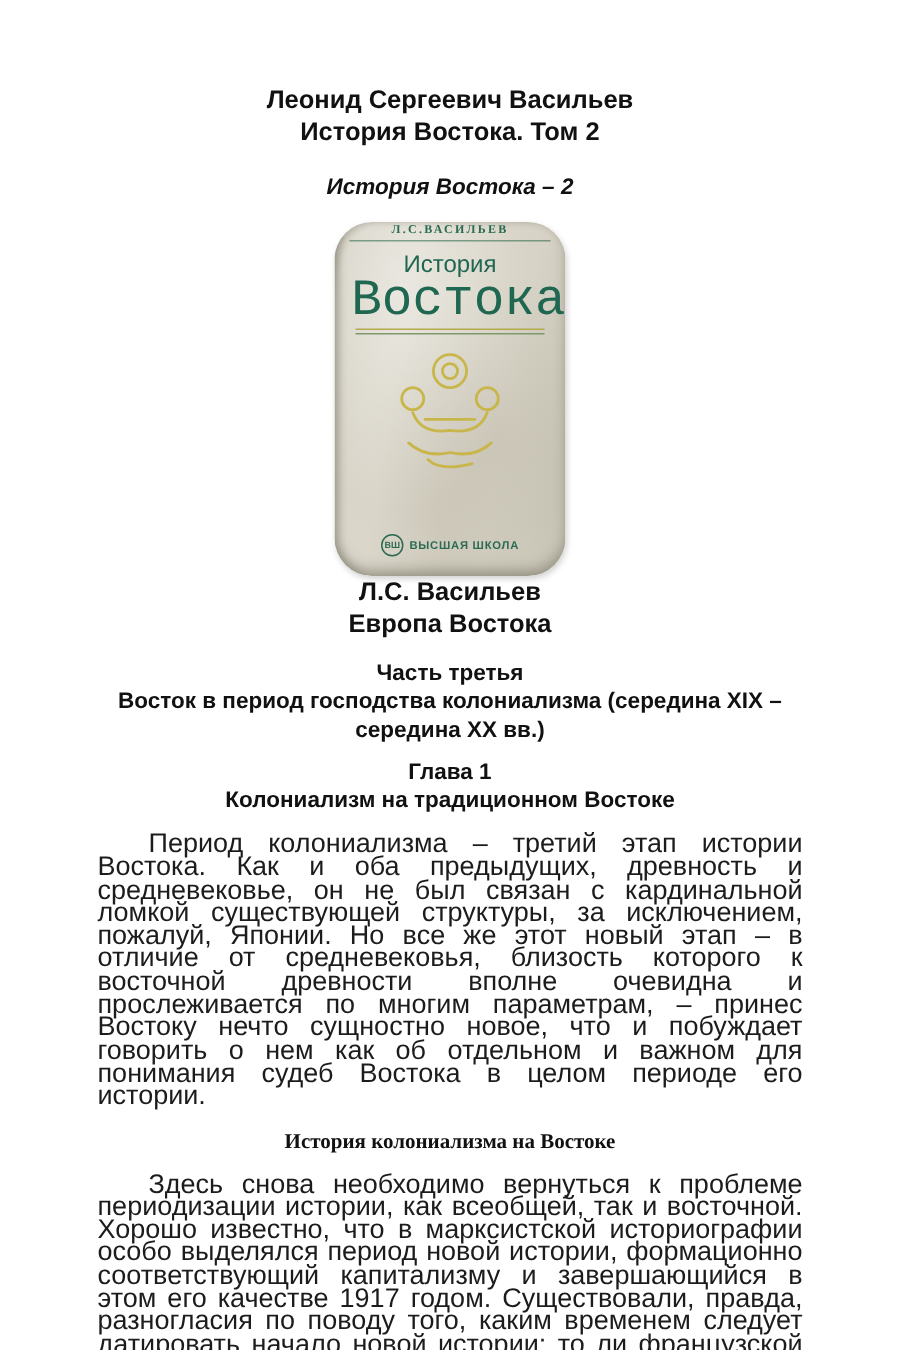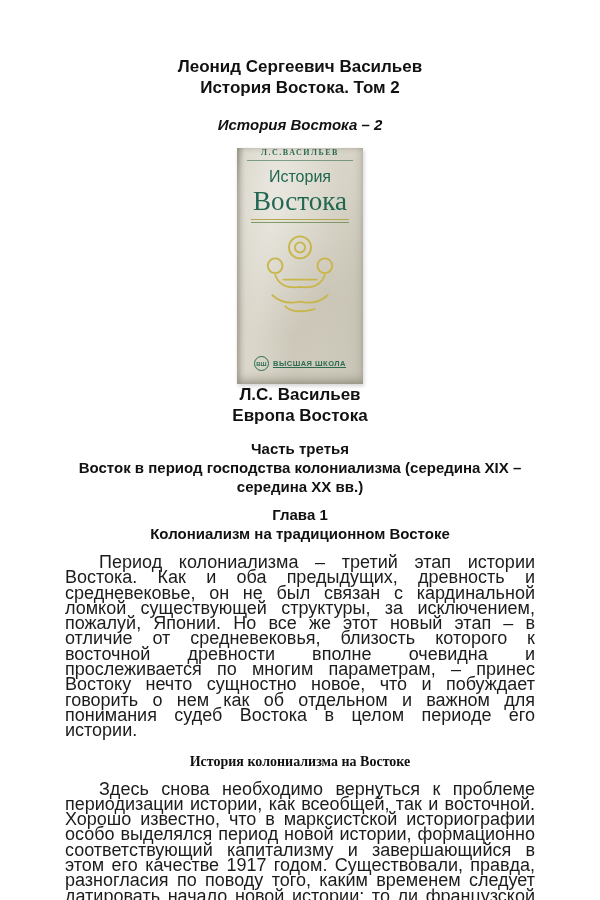--- a/index.html
+++ b/index.html
@@ -27,57 +27,59 @@
     margin-top:18px;
     text-align:center;
     font-family:"Liberation Sans", sans-serif;
     font-weight:bold;
     font-style:italic;
     font-size:15px;
     color:#111;
   }
   
   .cover {
-    width:126px; height:236px;
+    width:154px; height:236px;
     margin:15px auto 0;
     position:relative;
     text-align:center;
     background:
       radial-gradient(ellipse at 28% 18%, rgba(255,255,255,0.40), rgba(255,255,255,0) 55%),
       radial-gradient(ellipse at 72% 62%, rgba(150,142,120,0.16), rgba(150,142,120,0) 55%),
       radial-gradient(ellipse at 45% 85%, rgba(150,142,120,0.14), rgba(150,142,120,0) 50%),
       linear-gradient(100deg, #b1ac9d 0%, #d3cfc2 5%, #dcd8cc 30%, #d7d3c6 70%, #c8c4b6 100%);
     box-shadow:
       inset 0 -5px 8px rgba(90,85,70,0.35),
       inset 3px 0 5px rgba(90,85,70,0.28),
       1px 2px 4px rgba(0,0,0,0.18);
+    border-radius: 25px;
   }
   .cover-author {
     margin:13px 10px 0;
     padding-bottom:3px;
     border-bottom:1px solid rgba(40,100,75,0.55);
     color:#2c6b52;
     font-family:"Liberation Serif", serif;
     font-size:8px;
     font-weight:bold;
     letter-spacing:1.5px;
   }
   .cover-title-1 {
     margin-top:4px;
     font-family:Liberation Sans, sans-serif;
     font-size:16px;
     line-height:24px;
     color:#206751;
   }
   .cover-title-2 {
     margin-top:-3px;
-    font-family:Liberation Serif, serif;
-    font-size:27px;
+    font-family:Liberation Mono, monospace;
+    font-size:34px;
     line-height:30px;
     color:#206751;
+    text-align:right;
   }
   .cover-rule {
     margin:3px 14px 0;
     height:4px;
     border-top:1px solid #b3a94f;
     border-bottom:1px solid #7f9a6a;
   }
   .cover-ornament { margin-top:6px; }
   .cover-publisher {
     position:absolute;
@@ -97,21 +99,20 @@
     font-weight:bold;
     font-size:6px;
     color:#2c6b52;
     flex:0 0 auto;
   }
   .pub-text {
     font-family:"Liberation Sans", sans-serif;
     font-weight:bold;
     font-size:7.5px;
     letter-spacing:0.5px;
-    text-decoration:underline;
   }
   
   .book-heading {
     text-align:center;
     font-family:"Liberation Sans", sans-serif;
     font-weight:bold;
     font-size:17px;
     line-height:21px;
     color:#111;
   }

